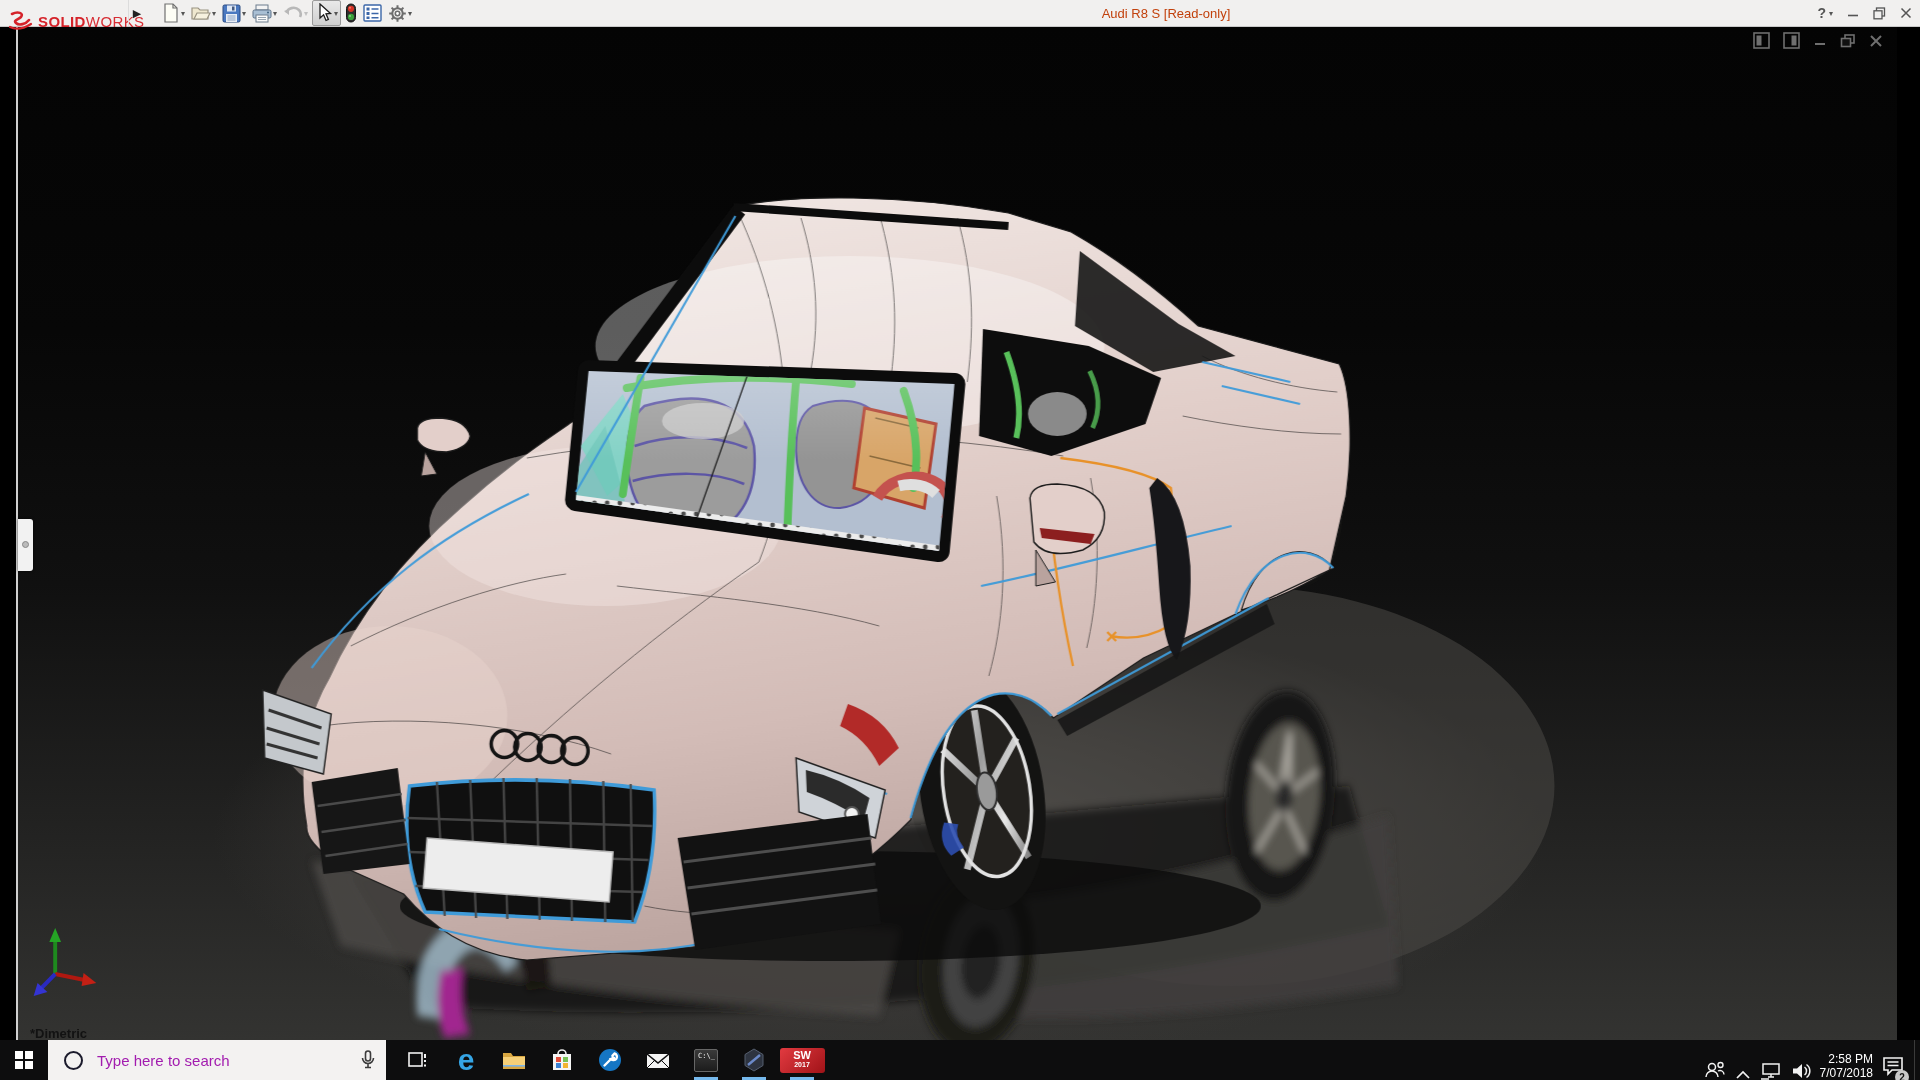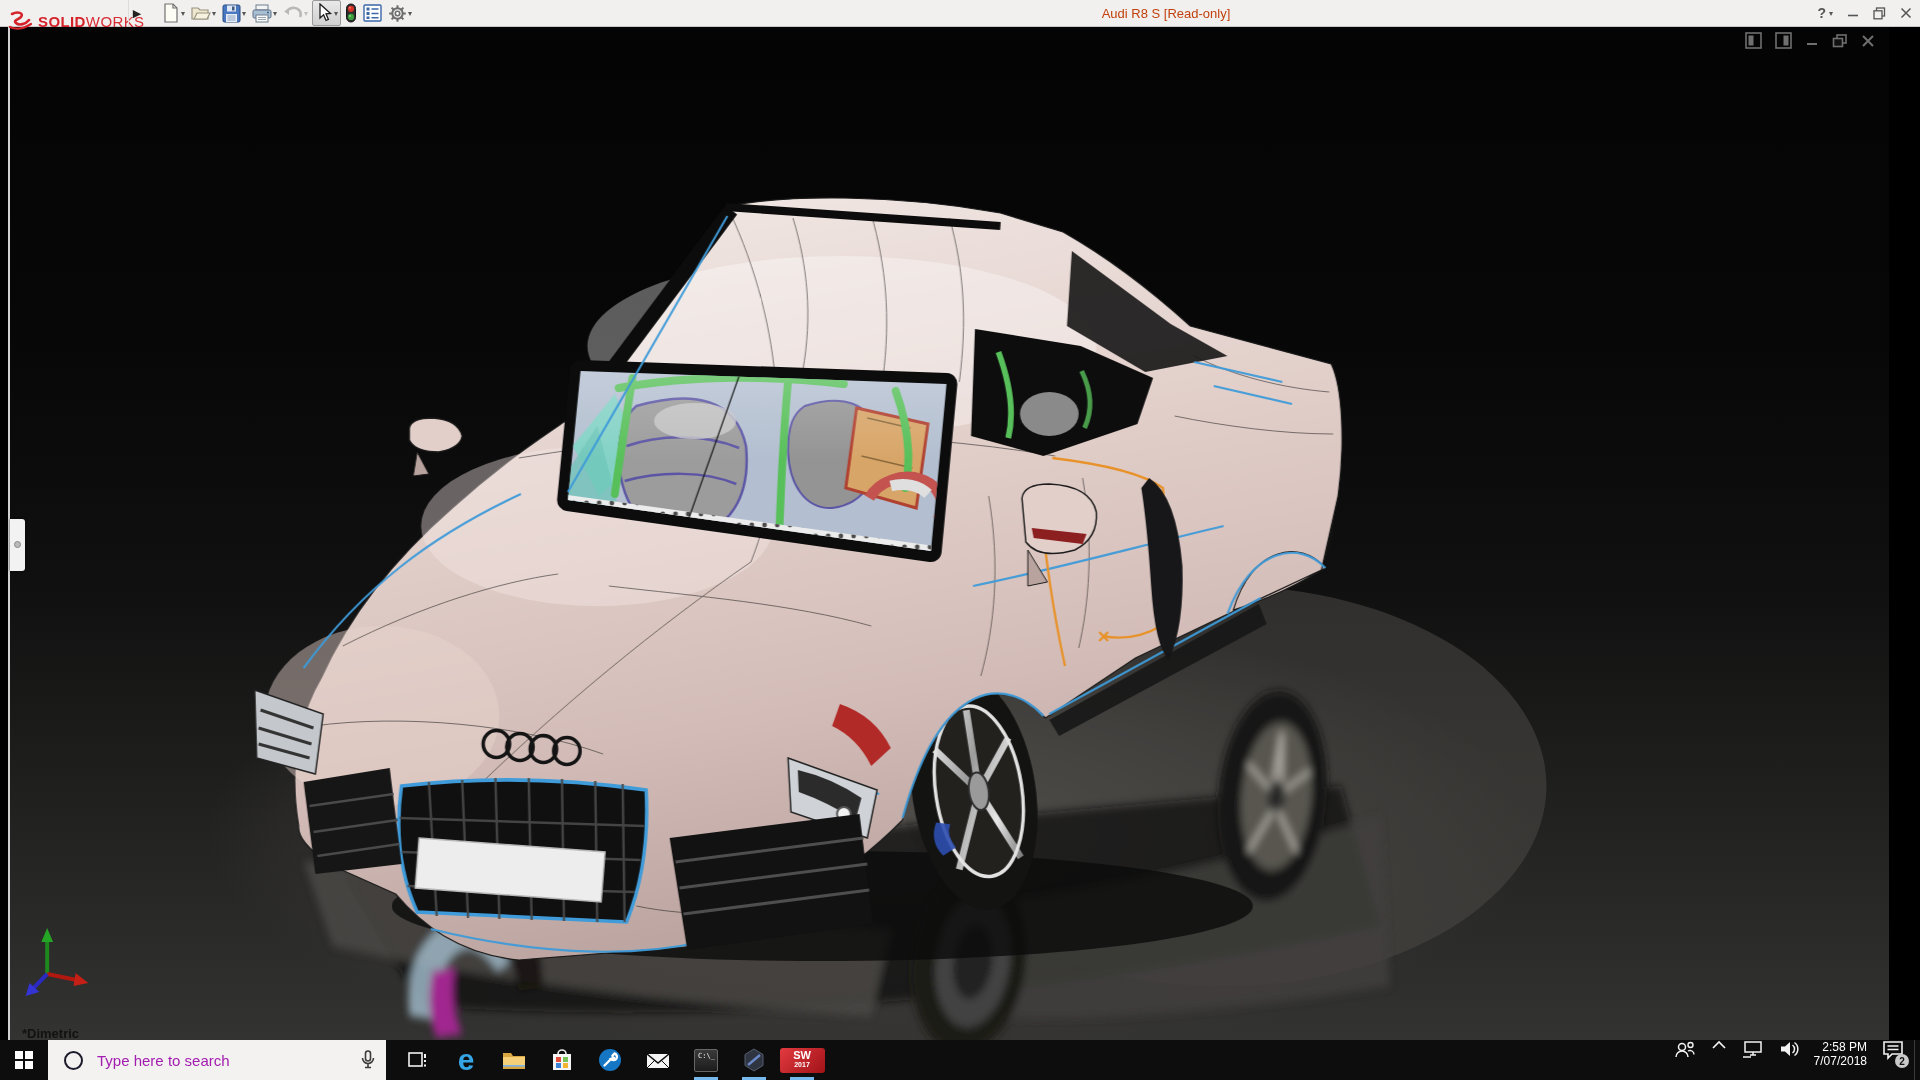--- a/index.html
+++ b/index.html
@@ -15,42 +15,42 @@
   #toolbar{position:absolute;left:160px;top:0;height:26px;display:flex;align-items:center;gap:2px;}
   .tb-item{display:flex;align-items:center;height:24px;padding:0 2px;border-radius:2px;}
   .tb-item .dd{font-size:8px;color:#555;margin-left:1px;}
   .tb-item.disabled .dd{color:#c0c0c0;}
   .tb-item.pressed{background:linear-gradient(#e9e9e9,#cfcfcf);border:1px solid #9a9a9a;}
   #win-title{position:absolute;left:1166px;top:0;height:26px;transform:translateX(-50%);
     display:flex;align-items:center;font-size:13px;color:#c2410c;white-space:nowrap;}
   #win-controls{position:absolute;right:8px;top:0;height:26px;display:flex;align-items:center;gap:14px;color:#555;}
   #win-controls .wc{display:flex;align-items:center;justify-content:center;font-size:14px;}
   
-  #viewport{position:absolute;top:26px;left:8px;width:1881px;height:1014px;
+  #viewport{position:absolute;top:26px;left:16px;width:1881px;height:1014px;
     background:linear-gradient(180deg,#040404 0%,#070707 30%,#101010 55%,#232322 80%,#333331 100%);
     border-left:2px solid #d0d0d0;box-sizing:border-box;}
   #car-svg{position:absolute;top:0;left:0;width:100%;height:100%;}
   #doc-controls{position:absolute;top:6px;right:14px;display:flex;align-items:center;gap:13px;z-index:5;}
   #doc-controls svg{display:block;}
   #panel-tab{position:absolute;left:0;top:493px;width:15px;height:52px;background:#f2f2f2;
     border-radius:0 3px 3px 0;box-shadow:0 0 3px rgba(0,0,0,.6);}
   #panel-tab .knob{position:absolute;left:4px;top:22px;width:7px;height:7px;border-radius:50%;
     background:#bbb;border:1px solid #888;box-sizing:border-box;}
   #view-label{position:absolute;left:12px;top:1000px;font-size:13px;font-weight:700;color:#121212;z-index:4;}
   
   #taskbar{position:absolute;left:0;top:1040px;width:1920px;height:40px;background:#0d0d0e;
     display:flex;align-items:stretch;z-index:60;}
   #start-btn{width:48px;display:flex;align-items:center;justify-content:center;}
   #search-box{width:338px;background:#f3f2f1;display:flex;align-items:center;padding:0 10px;box-sizing:border-box;}
   #search-box .ring{width:15px;height:15px;border:2.5px solid #1b1b2c;border-radius:50%;margin:0 14px 0 6px;}
   #search-box .ph{font-size:15px;color:#a21caf;flex:1;}
   #app-icons{display:flex;align-items:stretch;margin-left:8px;}
   .app-slot{width:48px;position:relative;display:flex;align-items:center;justify-content:center;}
   .app-slot .runline{position:absolute;bottom:0;left:12px;width:24px;height:3px;background:#76b9ed;}
-  #tray{margin-left:auto;display:flex;align-items:flex-start;gap:15px;padding-right:10px;}
+  #tray{margin-left:auto;display:flex;align-items:flex-end;gap:9px;padding-right:10px;}
   #clock{color:#fff;font-size:12px;text-align:right;line-height:14px;}
   #show-desktop{width:5px;border-left:1px solid #3a3a3a;}
   .badge{position:absolute;right:-5px;bottom:-4px;width:14px;height:14px;border-radius:50%;
     background:#c9c9c9;color:#111;font-size:10px;display:flex;align-items:center;justify-content:center;font-weight:700;}
   .cmd-glyph{font-family:"DejaVu Sans Mono",monospace;font-size:7px;color:#eee;line-height:1;}
   .sw-glyph{color:#fff;font-weight:700;font-size:11px;line-height:10px;text-align:center;}
   .sw-glyph .yr{font-size:7px;font-weight:700;display:block;}
   .edge-e{color:#35a5e5;font-size:30px;font-weight:700;line-height:26px;}
 </style>
 </head>

